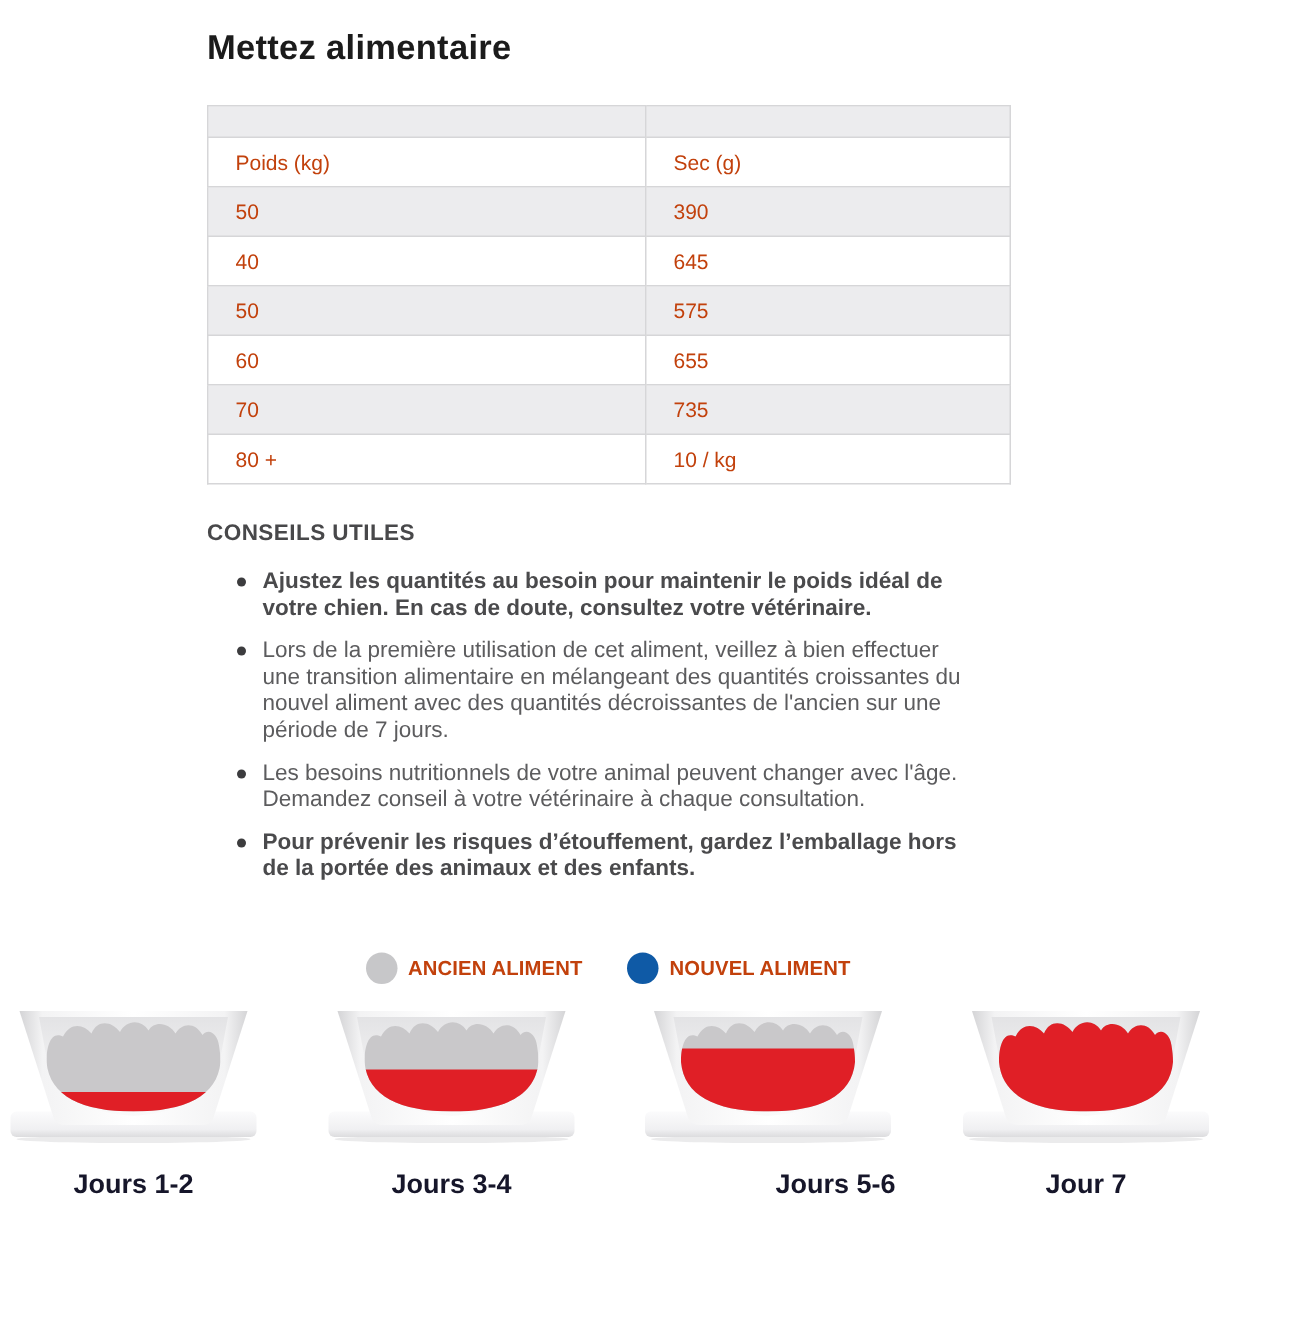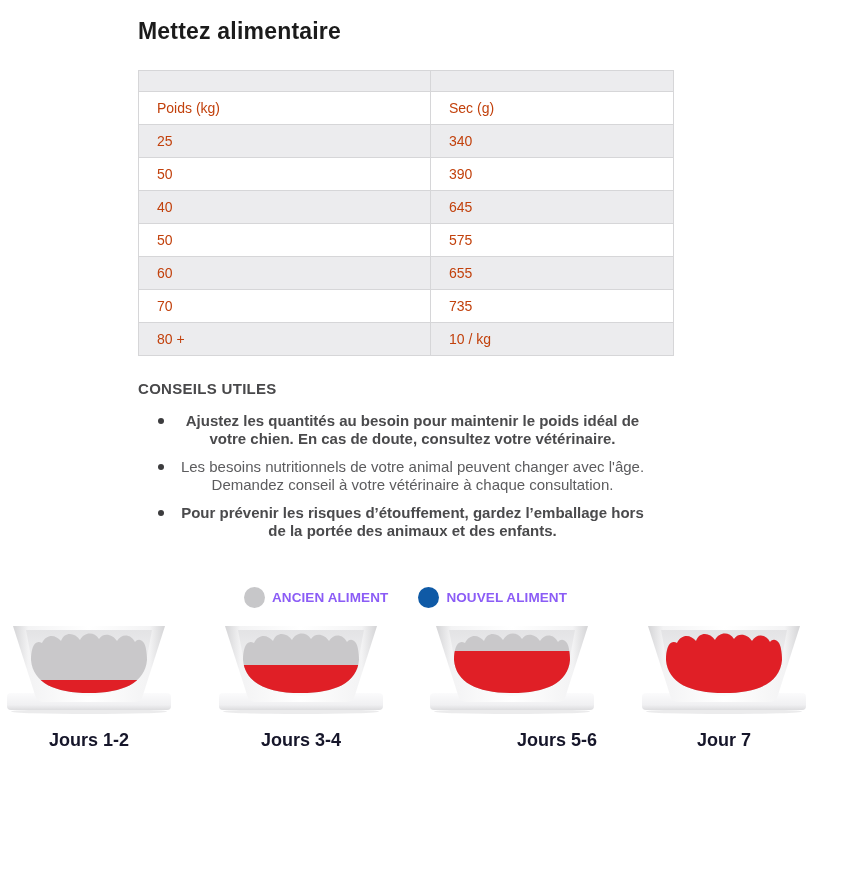--- a/index.html
+++ b/index.html
@@ -41,40 +41,39 @@
   }
   ul.tips {
     margin: 15px 0 0 0; padding: 0 0 0 20px;
     width: 512px; list-style: none;
   }
   ul.tips li {
     position: relative;
     margin-bottom: 11px;
     font-size: 15px; line-height: 17.6px; color: #5c5c5e;
     padding-left: 17px;
-    text-align: center;
   }
   ul.tips li::before {
     content: "";
     position: absolute; left: 0; top: 6px;
     width: 6px; height: 6px; border-radius: 50%;
     background: #3c3c3e;
   }
   ul.tips li.b { font-weight: 700; color: #4a4a4c; }
 
   .legend-row {
     margin-top: 47px;
     width: 535px; margin-left: 138px;
     display: flex; justify-content: center; align-items: center;
     gap: 30px; height: 22px;
   }
   .legend-item { display: flex; align-items: center; gap: 7px; }
   .legend-dot { width: 21px; height: 21px; border-radius: 50%; flex: none; }
   .legend-label {
-    font-size: 13.5px; font-weight: 700; color: #8b5cf6;
+    font-size: 13.5px; font-weight: 700; color: #c2410c;
     letter-spacing: 0.1px; white-space: nowrap;
   }
 
   .bowls-row { position: relative; width: 860px; height: 134px; margin-top: 13px; }
   .bowl-figure { position: absolute; top: 0; width: 170px; text-align: center; }
   .bowl-figure:nth-child(1) { left: 4px; }
   .bowl-figure:nth-child(2) { left: 216px; }
   .bowl-figure:nth-child(3) { left: 427px; text-align: right; }
   .bowl-figure:nth-child(4) { left: 639px; }
   .bowl-label {
@@ -98,24 +97,20 @@
         <th></th>
         <th></th>
       </tr>
       <tr>
         <th>Poids (kg)</th>
         <th>Sec (g)</th>
       </tr>
     </thead>
     <tbody id="feeding-rows">
         <tr>
-          <td>25</td>
-          <td>340</td>
-        </tr>
-        <tr>
           <td>50</td>
           <td>390</td>
         </tr>
         <tr>
           <td>40</td>
           <td>645</td>
         </tr>
         <tr>
           <td>50</td>
           <td>575</td>
@@ -132,20 +127,21 @@
           <td>80 +</td>
           <td>10 / kg</td>
         </tr>
       </tbody>
   </table>
 
   <h2 class="tips-heading">CONSEILS UTILES</h2>
 
   <ul class="tips" id="tips-list">
       <li class="b">Ajustez les quantités au besoin pour maintenir le poids idéal de votre chien. En cas de doute, consultez votre vétérinaire.</li>
+      <li>Lors de la première utilisation de cet aliment, veillez à bien effectuer une transition alimentaire en mélangeant des quantités croissantes du nouvel aliment avec des quantités décroissantes de l'ancien sur une période de 7 jours.</li>
       <li>Les besoins nutritionnels de votre animal peuvent changer avec l'âge. Demandez conseil à votre vétérinaire à chaque consultation.</li>
       <li class="b">Pour prévenir les risques d’étouffement, gardez l’emballage hors de la portée des animaux et des enfants.</li>
     </ul>
 </div>
 
 <div class="legend-row" id="legend-row">
     <div class="legend-item">
       <span class="legend-dot" style="background: rgb(199, 199, 201);"></span>
       <span class="legend-label">ANCIEN ALIMENT</span>
     </div>

